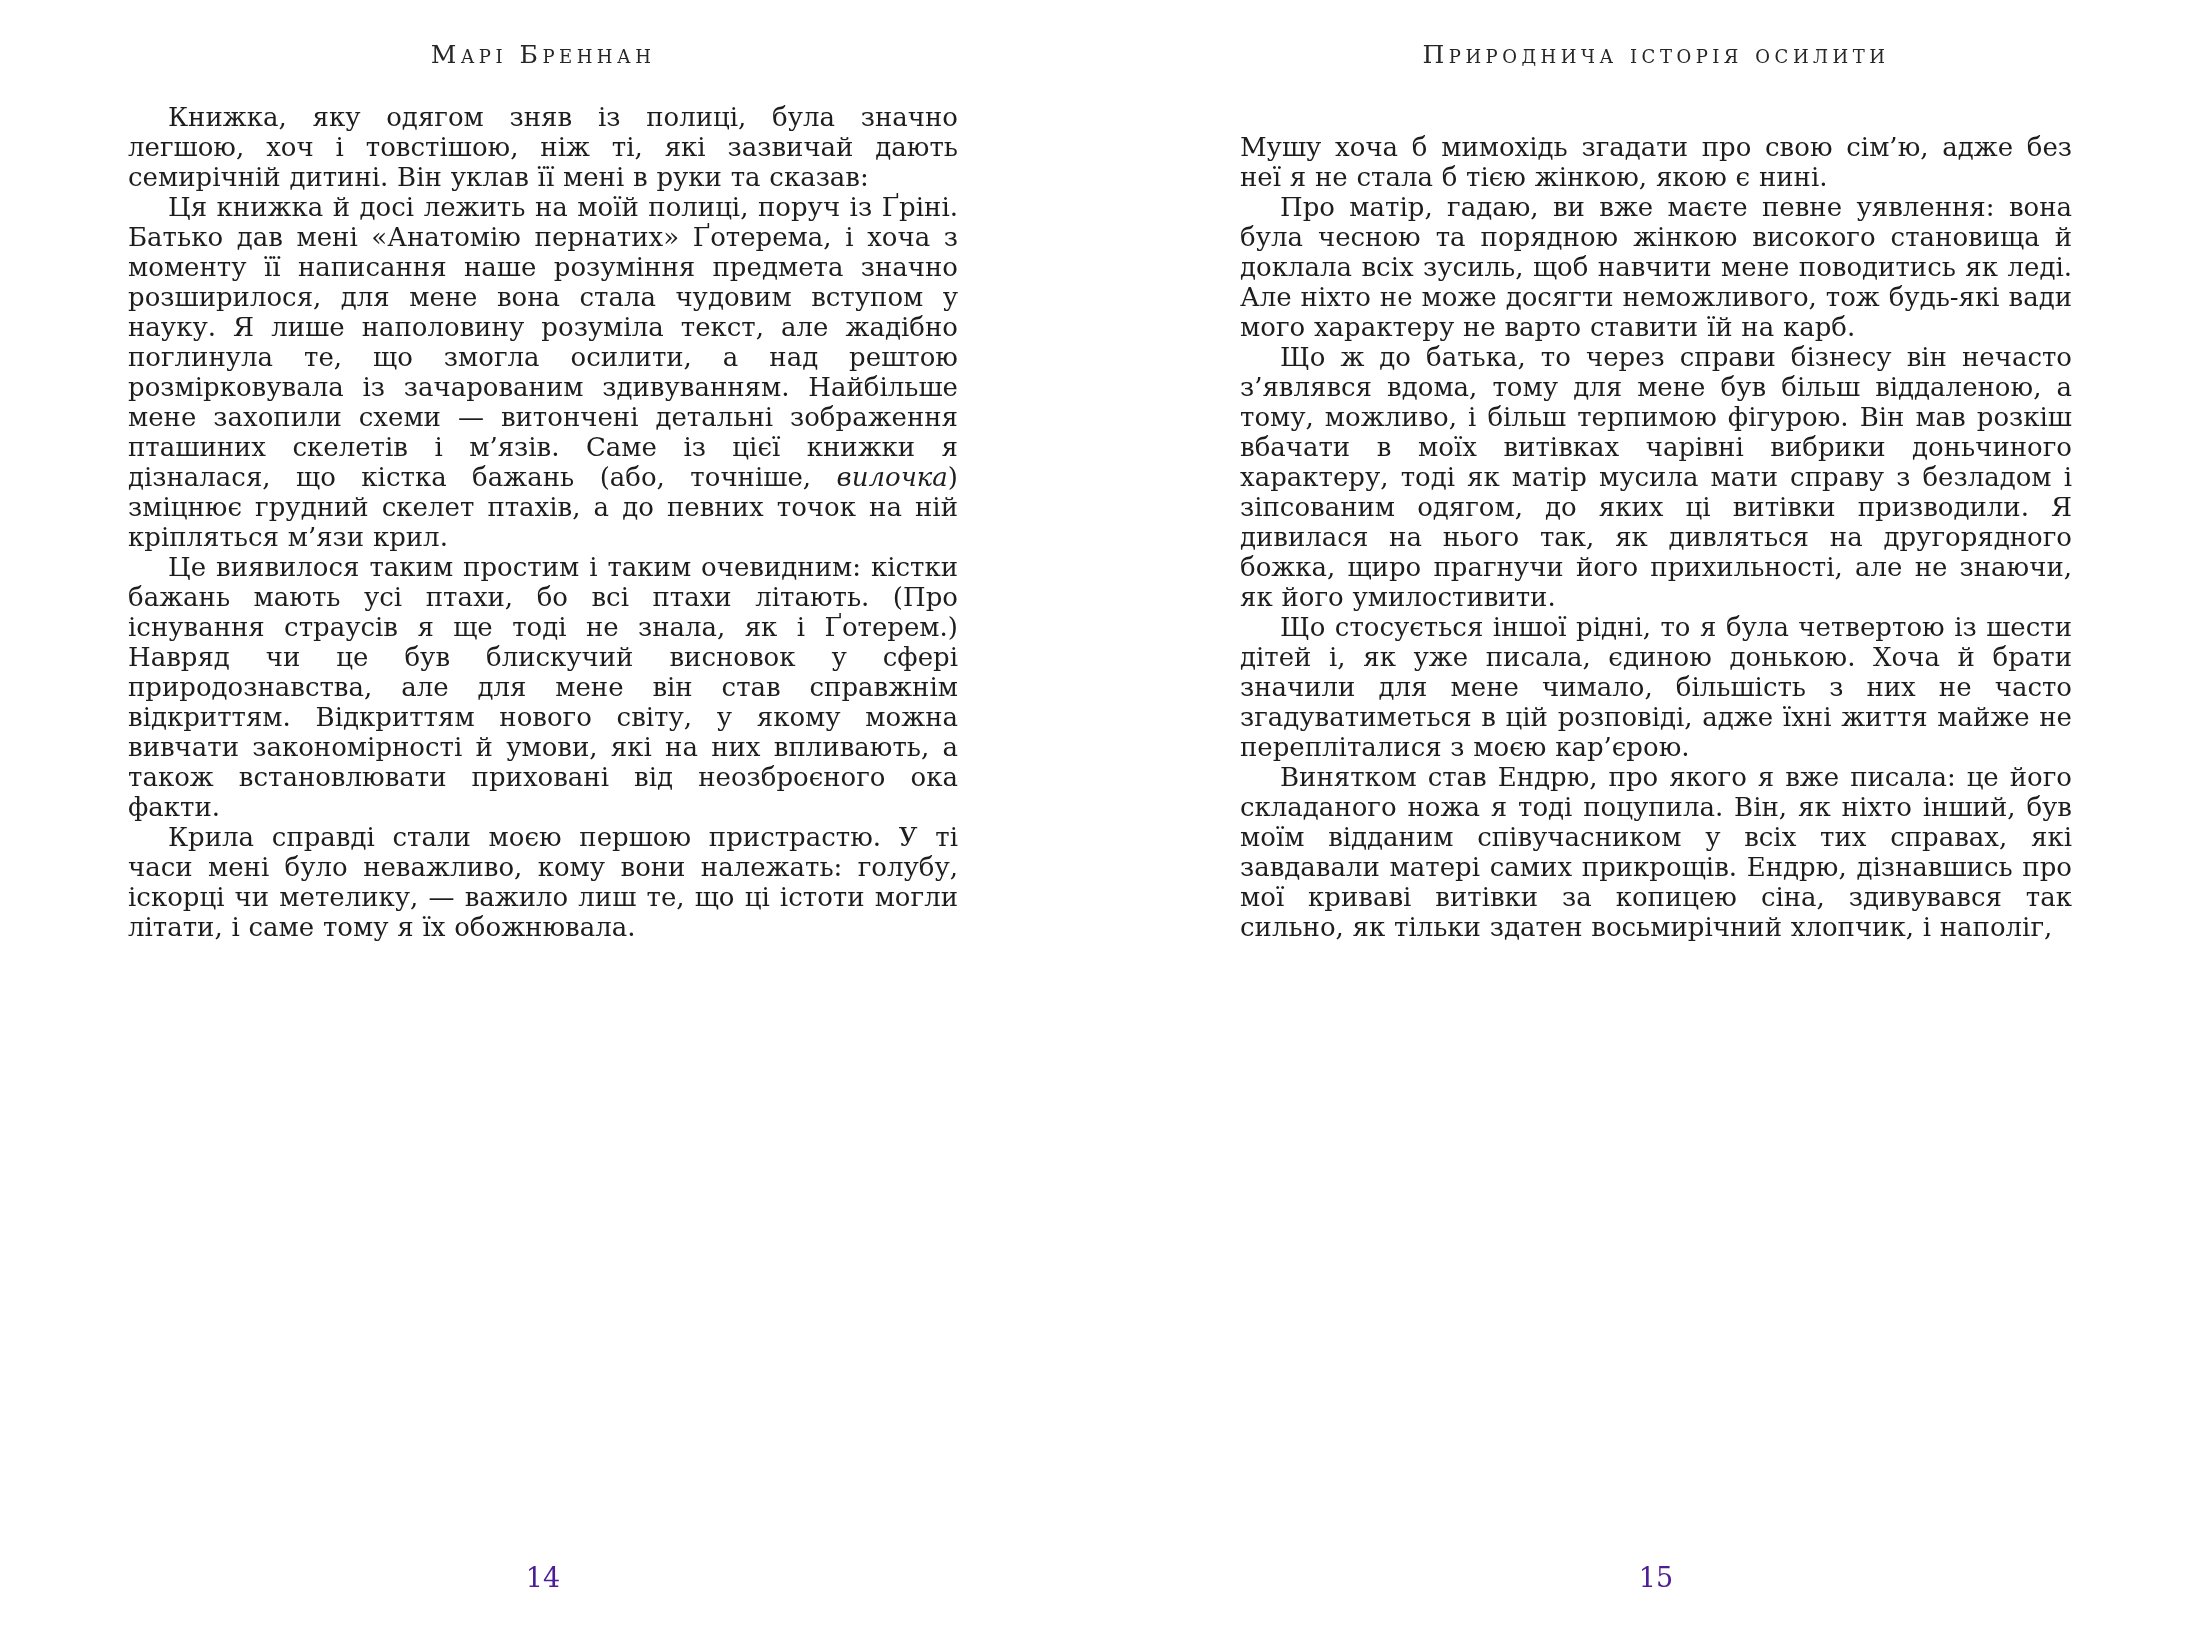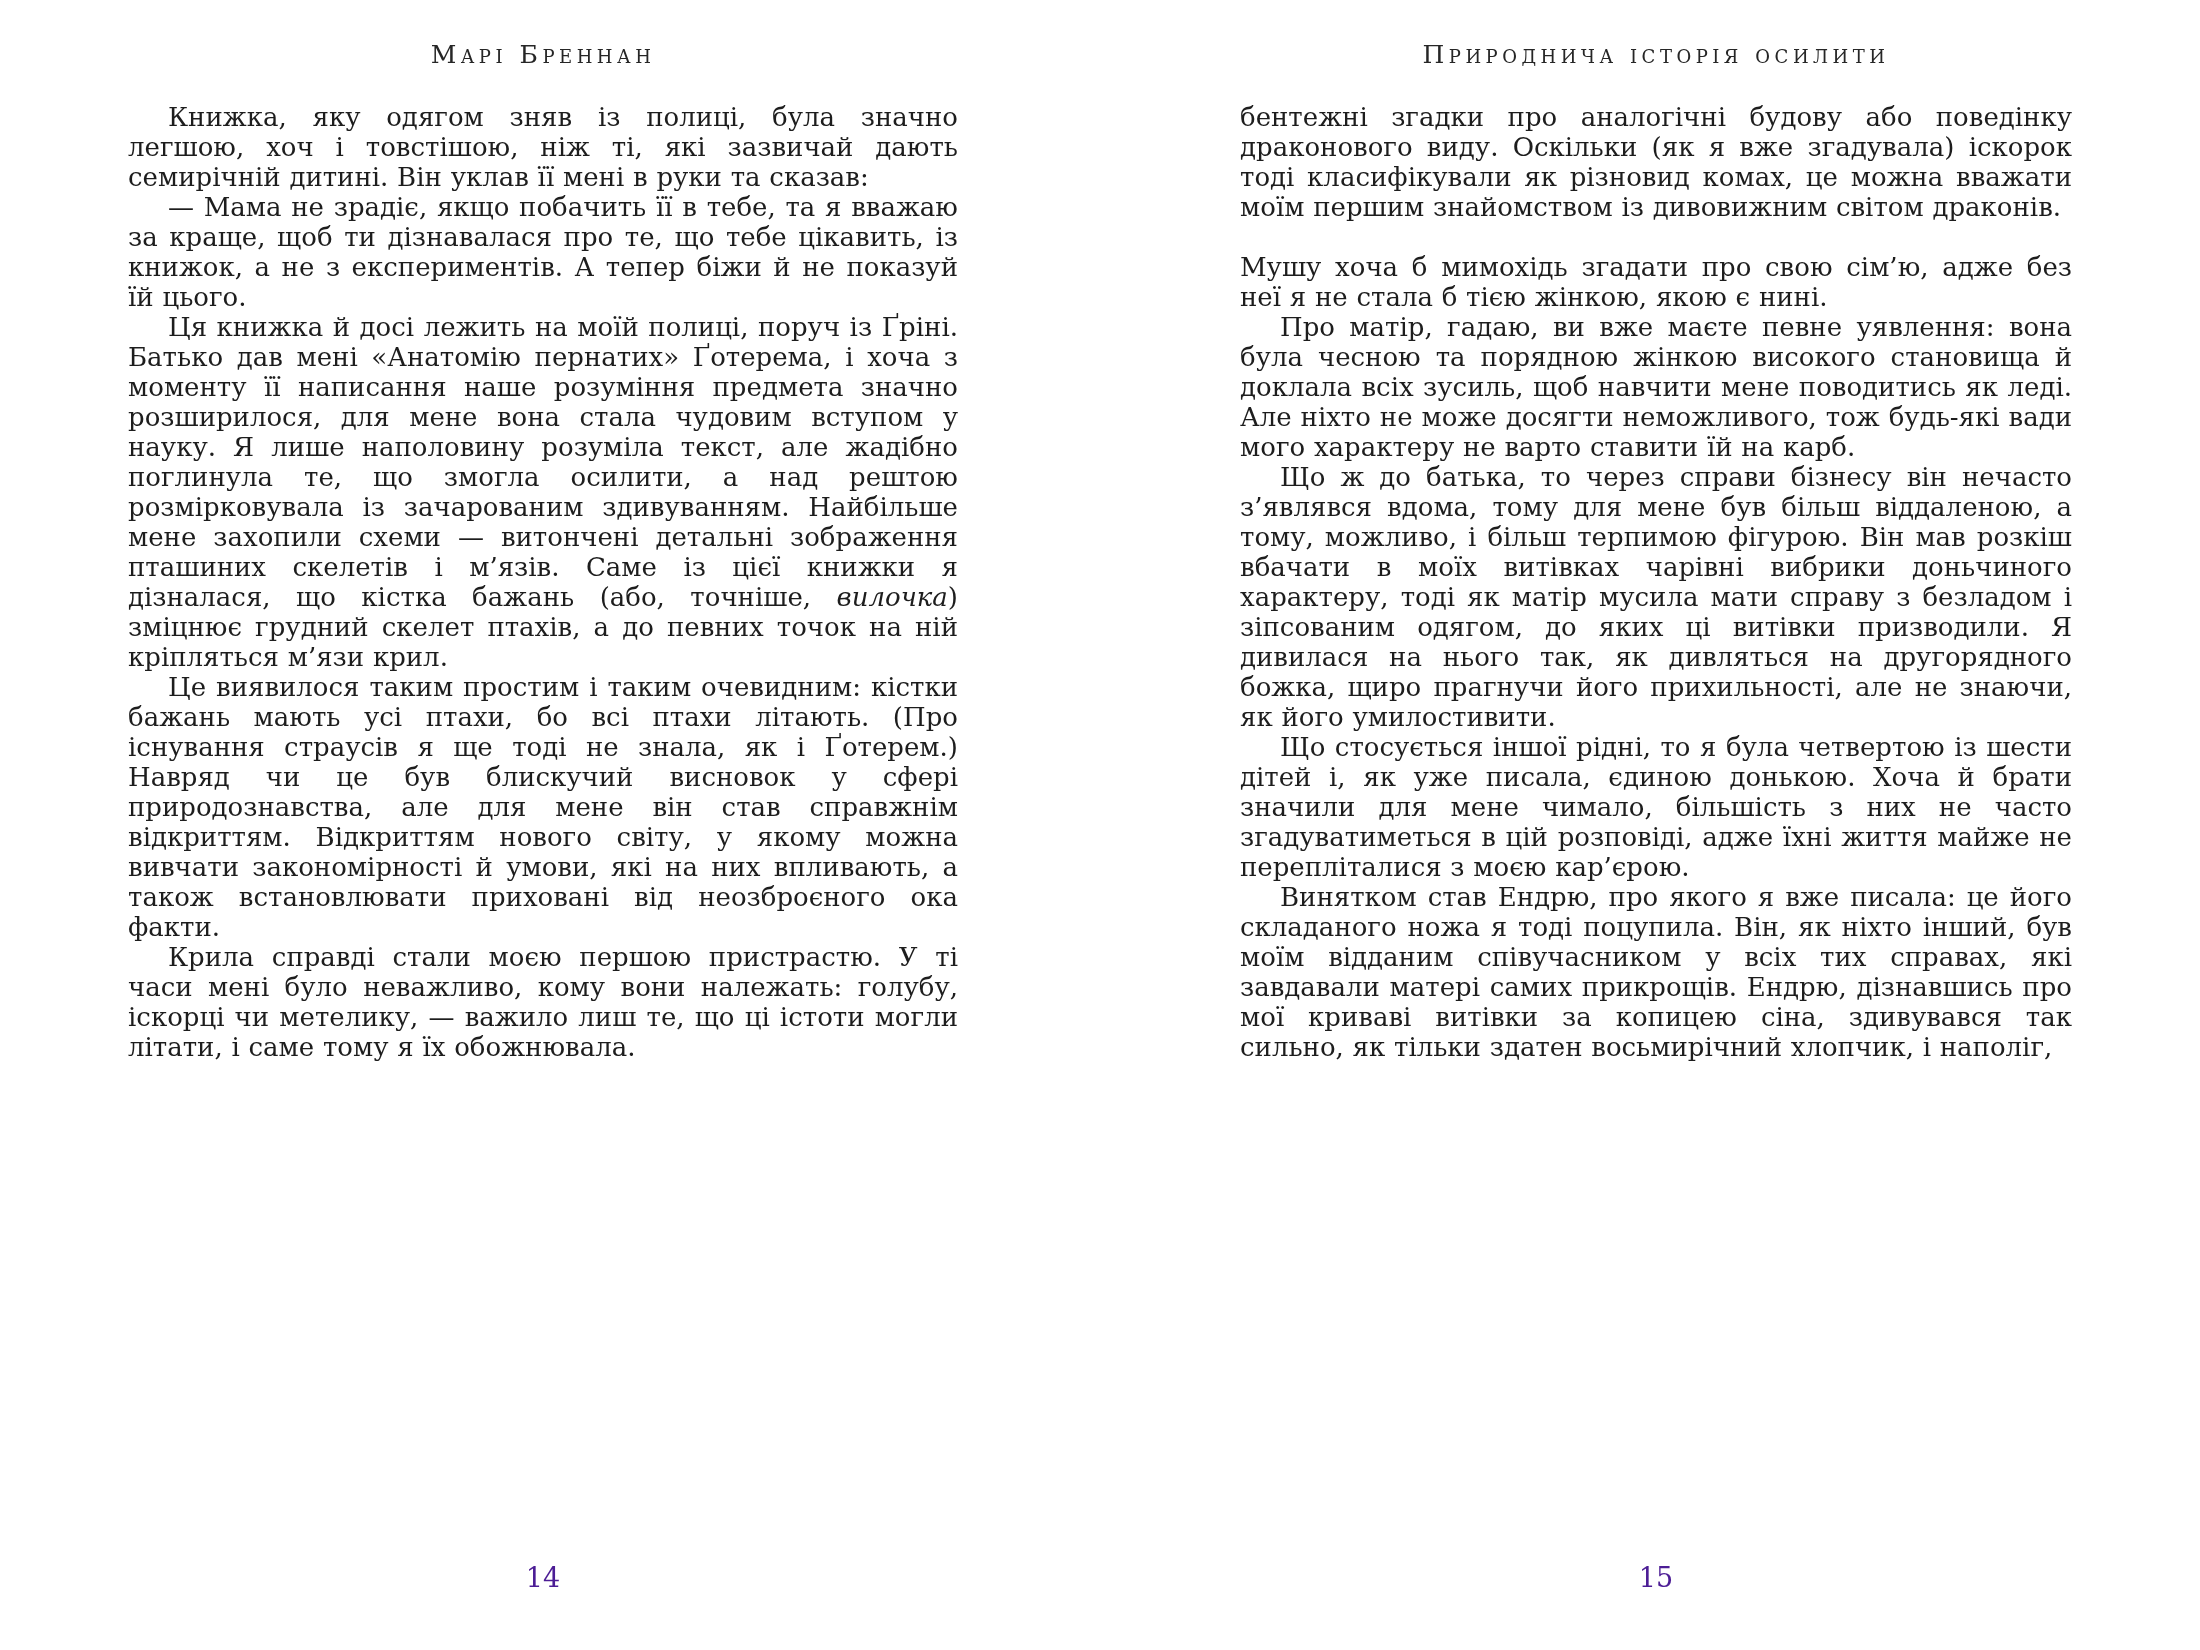--- a/index.html
+++ b/index.html
@@ -72,34 +72,32 @@
 </head>
 <body>
 
 <div class="spread">
 
   <section class="page page--left">
     <div class="text-col">
       <header class="running-head">Марі Бреннан</header>
       <div class="page-body">
         <p>Книжка, яку одягом зняв із полиці, була значно легшою, хоч і товстішою, ніж ті, які зазвичай дають семирічній дитині. Він уклав її мені в руки та сказав:</p>
-        <p>— Мама не зрадіє, якщо побачить її в тебе, та я вважаю за краще, щоб ти дізнавалася про те, що тебе цікавить, із книжок, а не з експериментів. А тепер біжи й не показуй їй цього.</p>
         <p><span>Ця книжка й досі лежить на моїй полиці, поруч із Ґріні. Батько дав мені «Анатомію пернатих» Ґотерема, і хоча з моменту її написання наше розуміння предмета значно розширилося, для мене вона стала чудовим вступом у науку. Я лише наполовину розуміла текст, але жадібно поглинула те, що змогла осилити, а над рештою розмірковувала із зачарованим здивуванням. Найбільше мене захопили схеми — витончені детальні зображення пташиних скелетів і м’язів. Саме із цієї книжки я дізналася, що кістка бажань (або, точніше, </span><em class="term">вилочка</em><span>) зміцнює грудний скелет птахів, а до певних точок на ній кріпляться м’язи крил.</span></p>
         <p>Це виявилося таким простим і таким очевидним: кістки бажань мають усі птахи, бо всі птахи літають. (Про існування страусів я ще тоді не знала, як і Ґотерем.) Навряд чи це був блискучий висновок у сфері природознавства, але для мене він став справжнім відкриттям. Відкриттям нового світу, у якому можна вивчати закономірності й умови, які на них впливають, а також встановлювати приховані від неозброєного ока факти.</p>
         <p>Крила справді стали моєю першою пристрастю. У ті часи мені було неважливо, кому вони належать: голубу, іскорці чи метелику, — важило лиш те, що ці істоти могли літати, і саме тому я їх обожнювала.</p>
       </div>
       <footer class="folio">14</footer>
     </div>
   </section>
 
   <section class="page page--right">
     <div class="text-col">
       <header class="running-head">Природнича історія осилити</header>
       <div class="page-body">
-        <p class="no-indent">бентежні згадки про аналогічні будову або поведінку драконового виду. Оскільки (як я вже згадувала) іскорок тоді класифікували як різновид комах, це можна вважати моїм першим знайомством із дивовижним світом драконів.</p>
         <p class="no-indent section-break">Мушу хоча б мимохідь згадати про свою сім’ю, адже без неї я не стала б тією жінкою, якою є нині.</p>
         <p>Про матір, гадаю, ви вже маєте певне уявлення: вона була чесною та порядною жінкою високого становища й доклала всіх зусиль, щоб навчити мене поводитись як леді. Але ніхто не може досягти неможливого, тож будь-які вади мого характеру не варто ставити їй на карб.</p>
         <p>Що ж до батька, то через справи бізнесу він нечасто з’являвся вдома, тому для мене був більш віддаленою, а тому, можливо, і більш терпимою фігурою. Він мав розкіш вбачати в моїх витівках чарівні вибрики доньчиного характеру, тоді як матір мусила мати справу з безладом і зіпсованим одягом, до яких ці витівки призводили. Я дивилася на нього так, як дивляться на другорядного божка, щиро прагнучи його прихильності, але не знаючи, як його умилостивити.</p>
         <p>Що стосується іншої рідні, то я була четвертою із шести дітей і, як уже писала, єдиною донькою. Хоча й брати значили для мене чимало, більшість з них не часто згадуватиметься в цій розповіді, адже їхні життя майже не перепліталися з моєю кар’єрою.</p>
         <p>Винятком став Ендрю, про якого я вже писала: це його складаного ножа я тоді поцупила. Він, як ніхто інший, був моїм відданим співучасником у всіх тих справах, які завдавали матері самих прикрощів. Ендрю, дізнавшись про мої криваві витівки за копицею сіна, здивувався так сильно, як тільки здатен восьмирічний хлопчик, і наполіг,</p>
       </div>
       <footer class="folio">15</footer>
     </div>
   </section>
 

